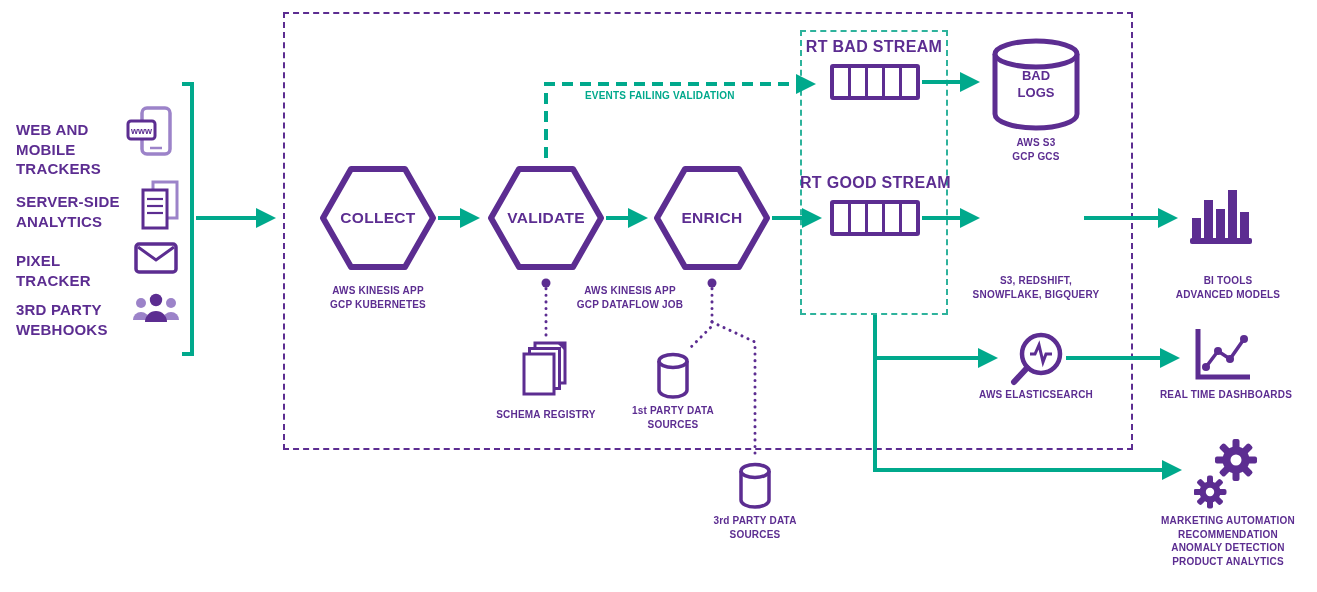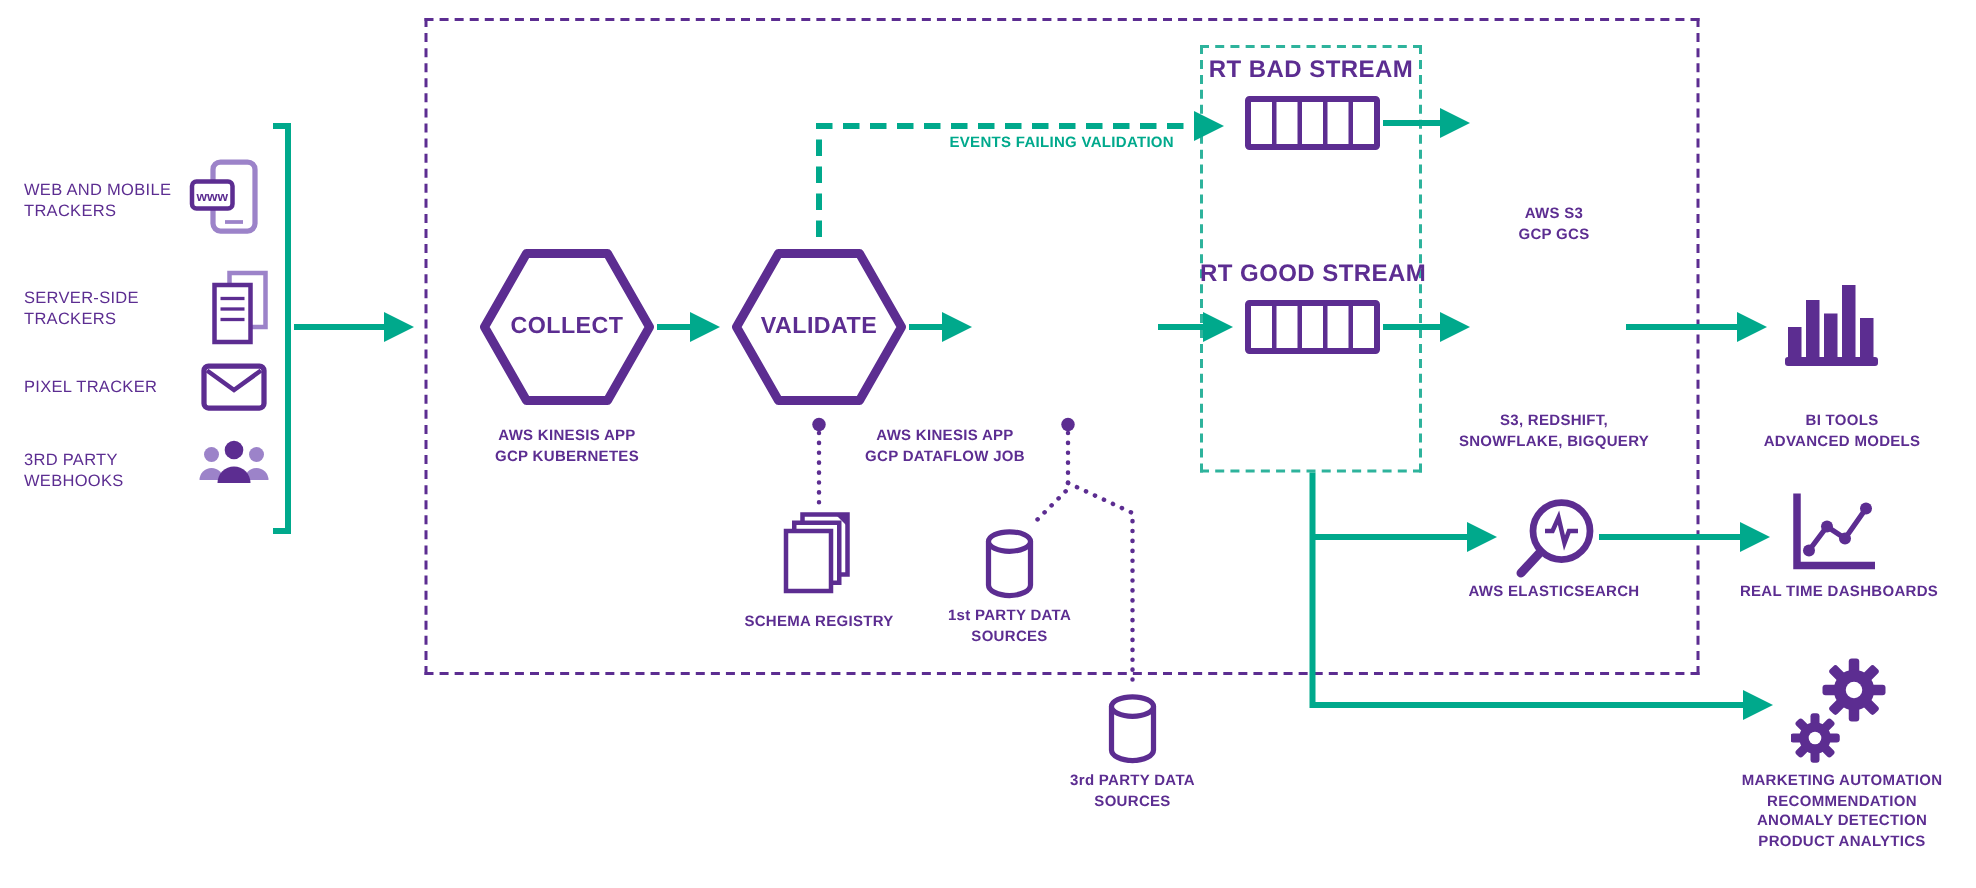--- a/index.html
+++ b/index.html
@@ -8,21 +8,21 @@
     --teal:#00A98C;
     --teal-dash:#2EB39C;
   }
   html,body{margin:0;padding:0;background:#fff;}
   #stage{
     position:relative;width:1317px;height:592px;overflow:hidden;
     font-family:"Liberation Sans",sans-serif;background:#fff;
   }
   .abs{position:absolute;}
   .lbl{
-    font-weight:400;font-size:11px;line-height:1.3;letter-spacing:.2px;
+    font-weight:700;font-size:15px;line-height:1.3;letter-spacing:.2px;
     color:var(--purple);white-space:pre-line;
   }
   .cap{
     font-weight:700;font-size:10px;line-height:1.35;letter-spacing:.2px;
     color:var(--purple);white-space:pre-line;text-align:center;
   }
   .title{
     font-weight:600;font-size:15px;letter-spacing:.5px;color:var(--purple);
     white-space:nowrap;
   }
@@ -107,21 +107,21 @@
   <div class="abs node" style="left:126px;top:106px;">
     <svg width="50" height="52" viewBox="0 0 50 52">
       <rect x="16" y="2" width="28" height="46" rx="5" fill="#fff" stroke="#9C83C9" stroke-width="3.5"></rect>
       <line x1="24" y1="42" x2="36" y2="42" stroke="#9C83C9" stroke-width="2.5"></line>
       <rect x="2" y="15" width="27" height="18" rx="3" fill="#fff" stroke="#5C2D91" stroke-width="3"></rect>
       <text x="15.5" y="28" text-anchor="middle" font-size="9" font-weight="bold" fill="#5C2D91" font-family="Liberation Sans, sans-serif">www</text>
     </svg>
   </div>
 
   <div class="abs lbl node" style="left:16px;top:192px;width:112px;">SERVER-SIDE
-TRACKERS</div>
+ANALYTICS</div>
   <div class="abs node" style="left:138px;top:180px;">
     <svg width="44" height="50" viewBox="0 0 44 50">
       <rect x="15" y="2" width="24" height="36" fill="#fff" stroke="#9C83C9" stroke-width="3"></rect>
       <rect x="5" y="10" width="24" height="38" fill="#fff" stroke="#5C2D91" stroke-width="3"></rect>
       <line x1="9" y1="19" x2="25" y2="19" stroke="#5C2D91" stroke-width="2.2"></line>
       <line x1="9" y1="26" x2="25" y2="26" stroke="#5C2D91" stroke-width="2.2"></line>
       <line x1="9" y1="33" x2="25" y2="33" stroke="#5C2D91" stroke-width="2.2"></line>
     </svg>
   </div>
 
@@ -157,47 +157,61 @@
       <polygon points="4,56 32,7 86,7 114,56 86,105 32,105" fill="#fff" stroke="#5C2D91" stroke-width="6" stroke-linejoin="round"></polygon>
     </svg>
     <div class="hex-label">COLLECT</div>
   </div>
   <div class="abs node hex" style="left:487px;top:162px;">
     <svg width="118" height="112" viewBox="0 0 118 112">
       <polygon points="4,56 32,7 86,7 114,56 86,105 32,105" fill="#fff" stroke="#5C2D91" stroke-width="6" stroke-linejoin="round"></polygon>
     </svg>
     <div class="hex-label">VALIDATE</div>
   </div>
+  <div class="abs node hex" style="left:653px;top:162px;">
+    <svg width="118" height="112" viewBox="0 0 118 112">
+      <polygon points="4,56 32,7 86,7 114,56 86,105 32,105" fill="#fff" stroke="#5C2D91" stroke-width="6" stroke-linejoin="round"></polygon>
+    </svg>
+    <div class="hex-label">ENRICH</div>
+  </div>
 
   <div class="abs cap node" style="left:303px;top:284px;width:150px;">AWS KINESIS APP
 GCP KUBERNETES</div>
   <div class="abs cap node" style="left:555px;top:284px;width:150px;">AWS KINESIS APP
 GCP DATAFLOW JOB</div>
 
-  <div class="abs failing node" style="left:585px;top:90px;margin-left:48px;">EVENTS FAILING VALIDATION</div>
+  <div class="abs failing node" style="left:585px;top:90px;">EVENTS FAILING VALIDATION</div>
 
   <div class="abs rt-label node" style="left:800px;top:38px;width:148px;">RT BAD STREAM</div>
   <div class="abs queue" style="left:830px;top:64px;">
     <i></i>
       <i></i>
       <i></i>
       <i></i>
       <i></i>
   </div>
 
   <div class="abs rt-label node" style="left:800px;top:174px;width:148px;">RT GOOD STREAM</div>
   <div class="abs queue" style="left:830px;top:200px;">
     <i></i>
       <i></i>
       <i></i>
       <i></i>
       <i></i>
   </div>
 
 
+  <div class="abs node cyl" style="left:990px;top:38px;">
+    <svg width="92" height="94" viewBox="0 0 92 94">
+      <path d="M5 16 V76 a41 14 0 0 0 82 0 V16" fill="#fff" stroke="#5C2D91" stroke-width="5"></path>
+      <ellipse cx="46" cy="16" rx="41" ry="13" fill="#fff" stroke="#5C2D91" stroke-width="5"></ellipse>
+    </svg>
+    <div class="cyl-label">BAD
+LOGS</div>
+  </div>
   <div class="abs cap node" style="left:986px;top:136px;width:100px;">AWS S3
 GCP GCS</div>
 
   <div class="abs cap node" style="left:971px;top:274px;width:130px;">S3, REDSHIFT,
 SNOWFLAKE, BIGQUERY</div>
 
   <div class="abs node" style="left:1188px;top:182px;">
     <svg width="68" height="64" viewBox="0 0 68 64">
       <g fill="#5C2D91">
         <rect x="4" y="36" width="9" height="20"></rect>

